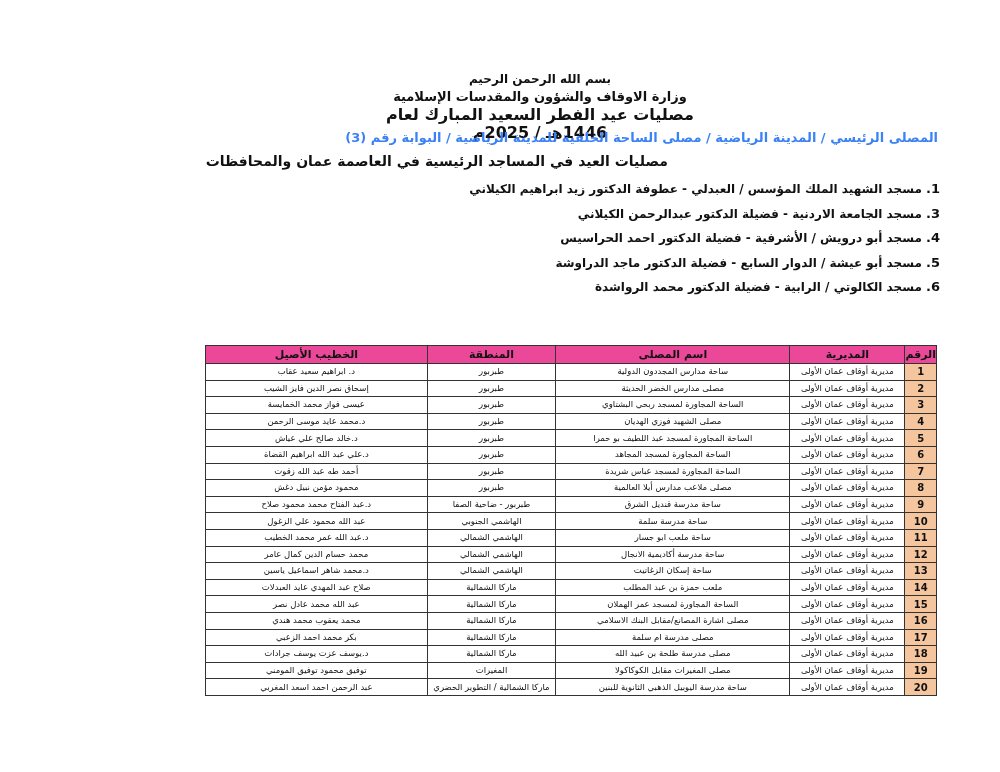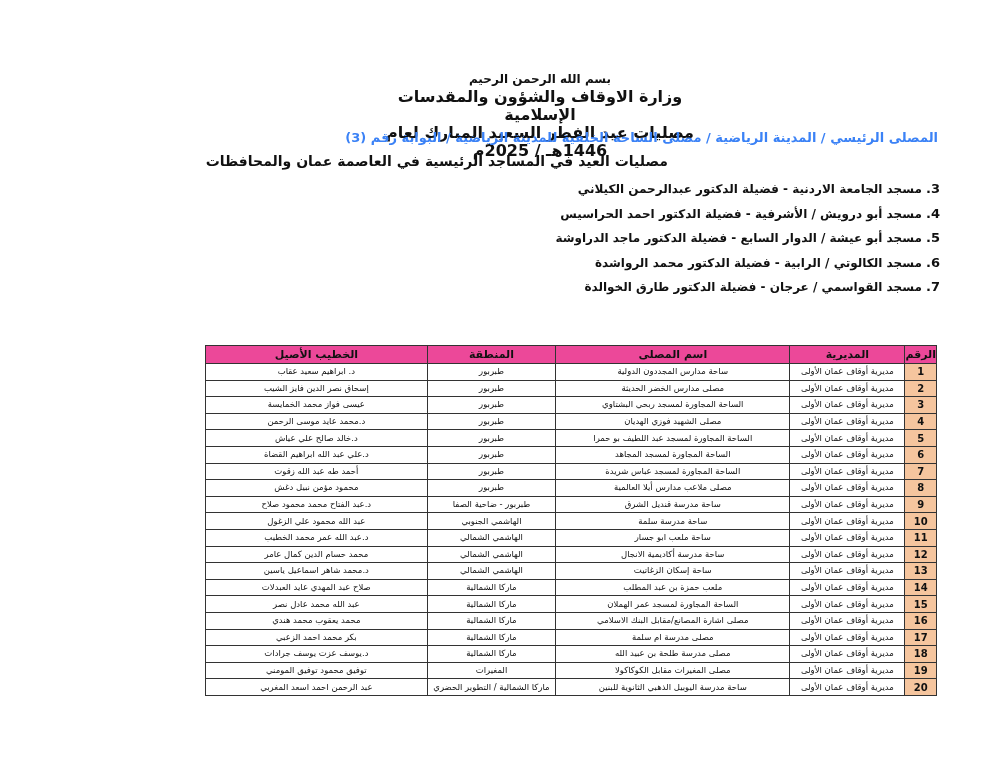--- a/index.html
+++ b/index.html
@@ -8,21 +8,21 @@
       font-family: "DejaVu Sans", "Liberation Sans", sans-serif;
       color: #111;
     }
     .page { position: absolute; left: 0; top: 0; width: 1000px; height: 772px; }
     .header-block {
       position: absolute; left: 380px; top: 70px; width: 320px;
       text-align: center; direction: rtl;
       font-weight: bold; line-height: 18px;
     }
     .h-basmala { font-size: 12px; }
-    .h-ministry { font-size: 16px; }
+    .h-ministry { font-size: 13px; }
     .h-year { font-size: 16px; }
     .red-title {
       position: absolute; right: 62px; top: 130px;
       direction: rtl; color: #3b82f6; font-weight: bold; font-size: 13px;
       white-space: nowrap;
     }
     .subtitle {
       position: absolute; right: 332px; top: 153px;
       direction: rtl; font-weight: bold; font-size: 14px; white-space: nowrap;
     }
@@ -63,25 +63,25 @@
   <div class="header-block">
     <div class="h-basmala">بسم الله الرحمن الرحيم</div>
     <div class="h-ministry">وزارة الاوقاف والشؤون والمقدسات الإسلامية</div>
     <div class="h-year">مصليات عيد الفطر السعيد المبارك لعام 1446هـ / 2025م</div>
   </div>
 
   <div class="red-title">المصلى الرئيسي / المدينة الرياضية / مصلى الساحة الخلفية للمدينة الرياضية / البوابة رقم (3)</div>
   <div class="subtitle">مصليات العيد في المساجد الرئيسية في العاصمة عمان والمحافظات</div>
 
   <ul class="mosque-list" id="mosque-list">
+      <li><span class="mosque-num">1.</span> <span>مسجد الشهيد الملك المؤسس / العبدلي - عطوفة الدكتور زيد ابراهيم الكيلاني</span></li>
       <li><span class="mosque-num">3.</span> <span>مسجد الجامعة الاردنية - فضيلة الدكتور عبدالرحمن الكيلاني</span></li>
       <li><span class="mosque-num">4.</span> <span>مسجد أبو درويش / الأشرفية - فضيلة الدكتور احمد الحراسيس</span></li>
       <li><span class="mosque-num">5.</span> <span>مسجد أبو عيشة / الدوار السابع - فضيلة الدكتور ماجد الدراوشة</span></li>
       <li><span class="mosque-num">6.</span> <span>مسجد الكالوتي / الرابية - فضيلة الدكتور محمد الرواشدة</span></li>
-      <li><span class="mosque-num">7.</span> <span>مسجد القواسمي / عرجان - فضيلة الدكتور طارق الخوالدة</span></li>
     </ul>
 
   <table class="grid">
     <thead>
       <tr>
         <th class="c-num">الرقم</th>
         <th class="c-dir">المديرية</th>
         <th class="c-name">اسم المصلى</th>
         <th class="c-area">المنطقة</th>
         <th class="c-khatib">الخطيب الأصيل</th>

